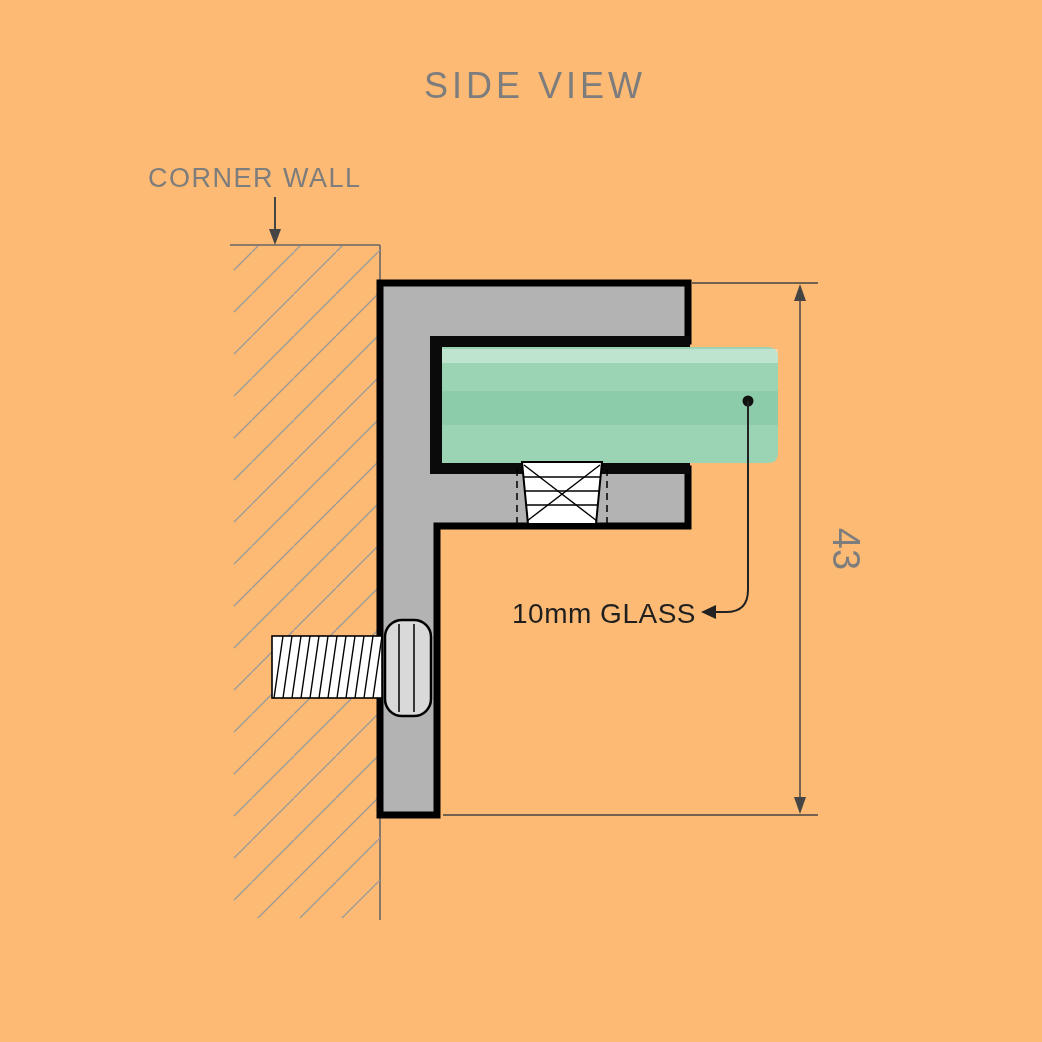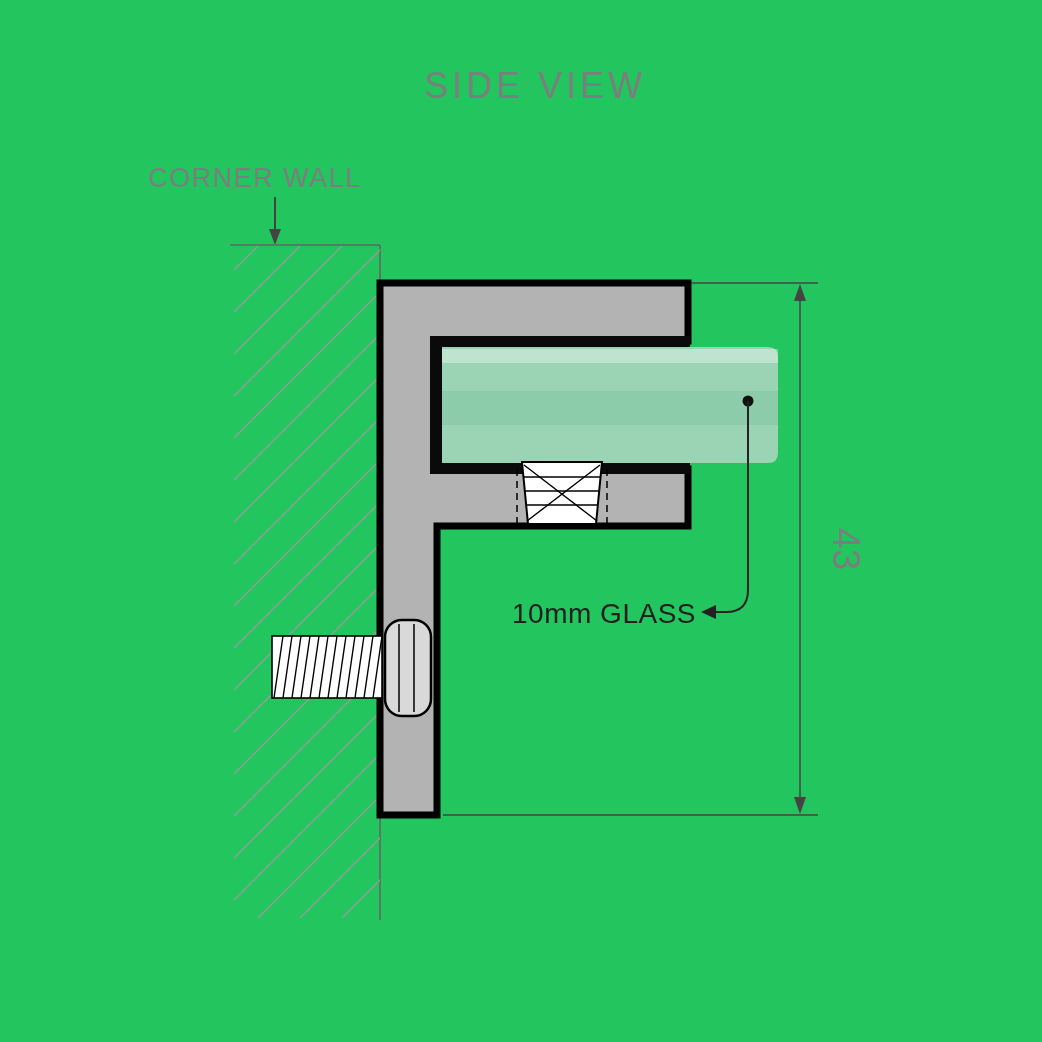--- a/index.html
+++ b/index.html
@@ -3,21 +3,21 @@
 <meta charset="utf-8">
 <style>
   html, body {
     margin: 0;
     padding: 0;
     background: #ffffff;
   }
   #canvas {
     width: 1042px;
     height: 1042px;
-    background: #22c55e;
+    background: #fdba74;
     position: relative;
     font-family: "Liberation Sans", sans-serif;
   }
   svg { display: block; }
   text {
     font-family: "Liberation Sans", sans-serif;
   }
   .title-text {
     font-size: 36px;
     letter-spacing: 4px;

